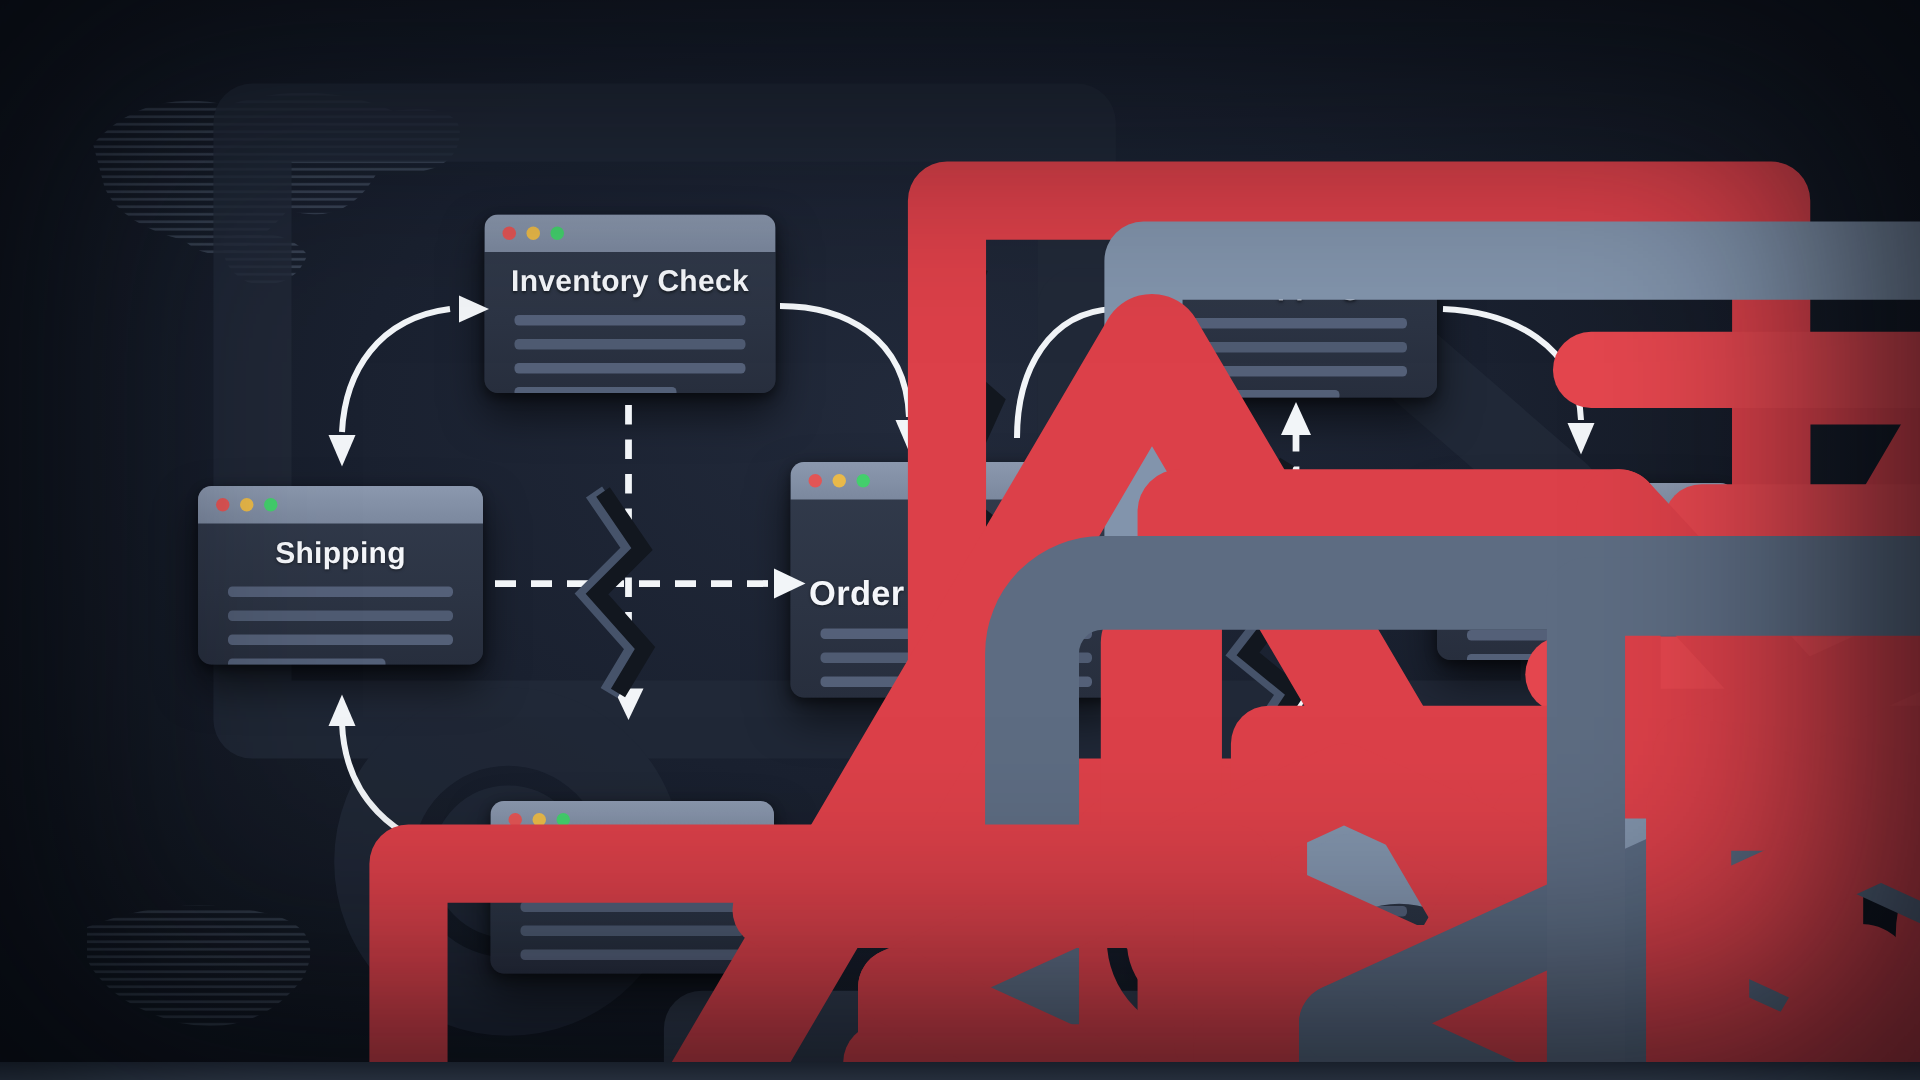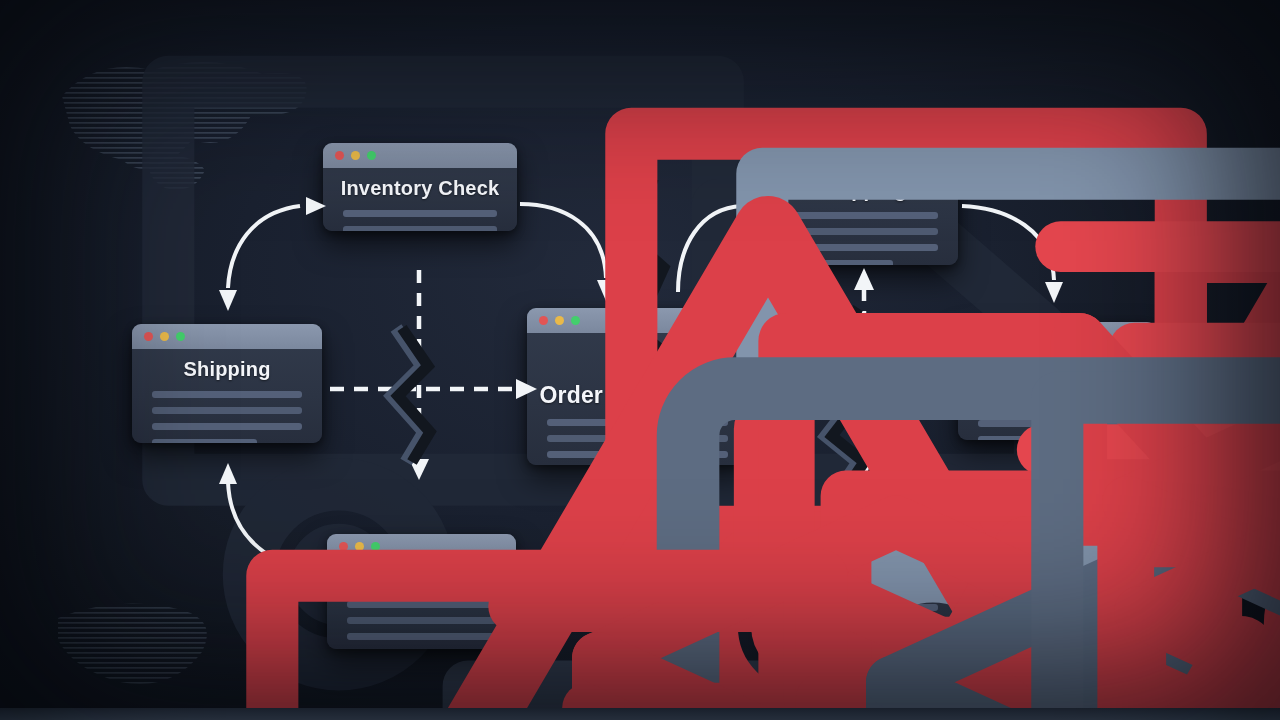--- a/index.html
+++ b/index.html
@@ -26,21 +26,21 @@
   .dot{width:9px;height:9px;border-radius:50%;}
   .win-title{
     color:#f4f6fa;font-weight:700;text-align:center;margin-top:9px;
     font-size:20px;letter-spacing:.2px;text-shadow:0 1px 2px rgba(0,0,0,.5);
   }
   .lines{padding:10px 20px 0 20px;}
   .cl{height:7px;border-radius:3px;background:#5c6983;opacity:.85;margin-bottom:9px;}
   .cl:nth-child(2){opacity:.75;}
   .cl.short{width:70%;}
 
-  .win-inventory{left:323px;top:143px;width:194px;height:88px;}
+  .win-inventory{left:323px;top:143px;width:194px;height:119px;}
   .win-shipping-top{left:768px;top:145px;width:190px;height:120px;}
   .win-shipping-left{left:132px;top:324px;width:190px;height:119px;}
   .win-order{left:527px;top:308px;width:221px;height:157px;}
   .win-customer{left:958px;top:322px;width:198px;height:118px;}
   .win-warehouse{left:327px;top:534px;width:189px;height:115px;}
   .win-delivery{left:768px;top:537px;width:190px;height:116px;}
 
   .win-customer .win-title{font-size:19px;letter-spacing:-0.2px;}
   .win-order .win-title{font-size:23px;margin-top:2px;}
   .win-order .alert-wrap{display:flex;justify-content:center;margin-top:5px;}

